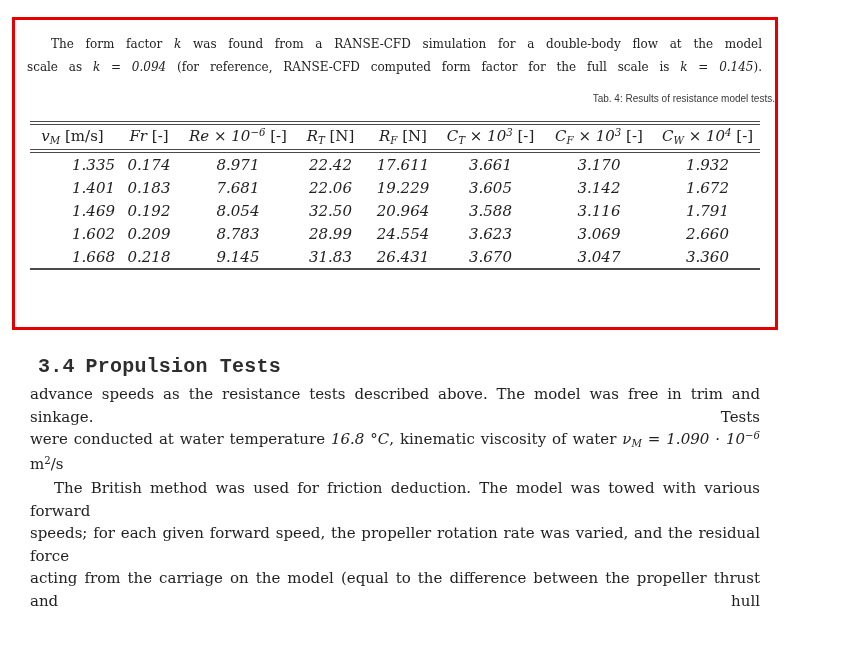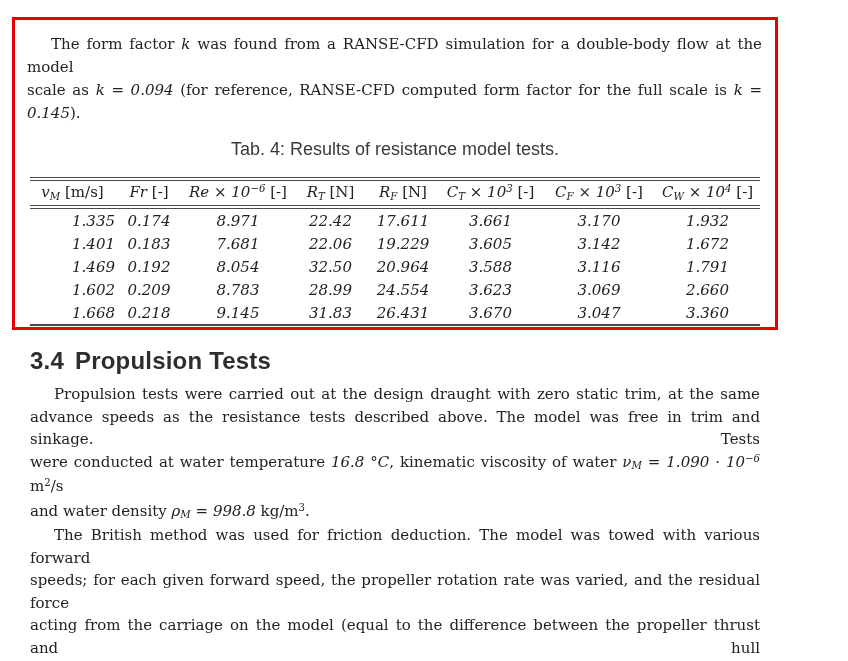--- a/index.html
+++ b/index.html
@@ -17,21 +17,21 @@
   .highlight-box {
     position: absolute;
     left: 12px; top: 17px;
     width: 766px; height: 313px;
     box-sizing: border-box;
     border: 3px solid var(--highlight-border, #e60000);
     background: #ffffff;
   }
   .box-para {
     margin: 13px 13px 4px 12px;
-    font-size: 15px;
+    font-size: 12px;
     line-height: 23px;
   }
 
   
   .tline {
     text-align: justify;
     text-align-last: justify;
     white-space: normal;
   }
   .tline.first { text-indent: 24px; }
@@ -39,23 +39,23 @@
 
   .seg-n { font-style: normal; }
   .seg-i { font-style: italic; }
   .seg-sup, .seg-isup { font-size: 68%; position: relative; top: -0.45em; }
   .seg-sub, .seg-isub { font-size: 68%; position: relative; top: 0.28em; }
   .seg-isup, .seg-isub { font-style: italic; }
 
   
   .caption {
     margin-top: 14px;
-    text-align: center;
+    text-align: right;
     font-family: "Liberation Sans", sans-serif;
-    font-size: 18px;
+    font-size: 10px;
     color: var(--caption, #3a3a3a);
   }
 
   
   .results {
     margin: 17px auto 16px;
     width: 730px;
     table-layout: fixed;
     border-collapse: collapse;
     border-top: 4px double var(--table-rule, #4a4a4a);
@@ -85,23 +85,23 @@
   }
   .results tbody td:first-child {
     text-align: right;
     padding-left: 8px;
   }
 
   
   .heading {
     position: absolute;
     left: 30px; top: 347px;
-    margin: 0;
-    font-family: Liberation Sans, sans-serif;
-    font-size: 24px;
+    margin: 8px;
+    font-family: Liberation Mono, monospace;
+    font-size: 20px;
     font-weight: bold;
     letter-spacing: 0.2px;
     color: var(--heading, #2d2d2d);
   }
   .sec-num { margin-right: 11px; }
 
   
   .body-text {
     position: absolute;
     left: 30px; top: 383px;
@@ -200,24 +200,22 @@
         </tbody>
     </table>
   </div>
 
   <h2 class="heading">
     <span class="sec-num">3.4</span><span class="sec-title">Propulsion Tests</span>
   </h2>
 
   <div class="body-text">
     <div class="para">
-        <div class="tline first"><span class="seg-n">Propulsion tests were carried out at the design draught with zero static trim, at the same</span></div>
         <div class="tline"><span class="seg-n">advance speeds as the resistance tests described above. The model was free in trim and sinkage. Tests</span></div>
         <div class="tline"><span class="seg-n">were conducted at water temperature </span><span class="seg-i">16.8 °C</span><span class="seg-n">, kinematic viscosity of water </span><span class="seg-i">ν</span><span class="seg-isub">M</span><span class="seg-i"> = 1.090 · 10</span><span class="seg-isup">−6</span><span class="seg-n"> m</span><span class="seg-sup">2</span><span class="seg-n">/s</span></div>
-        <div class="tline last-left"><span class="seg-n">and water density </span><span class="seg-i">ρ</span><span class="seg-isub">M</span><span class="seg-i"> = 998.8</span><span class="seg-n"> kg/m</span><span class="seg-sup">3</span><span class="seg-n">.</span></div>
       </div>
     <div class="para">
         <div class="tline first"><span class="seg-n">The British method was used for friction deduction. The model was towed with various forward</span></div>
         <div class="tline"><span class="seg-n">speeds; for each given forward speed, the propeller rotation rate was varied, and the residual force</span></div>
         <div class="tline"><span class="seg-n">acting from the carriage on the model (equal to the difference between the propeller thrust and hull</span></div>
         <div class="tline last-left"></div>
       </div>
 
   </div>
 

